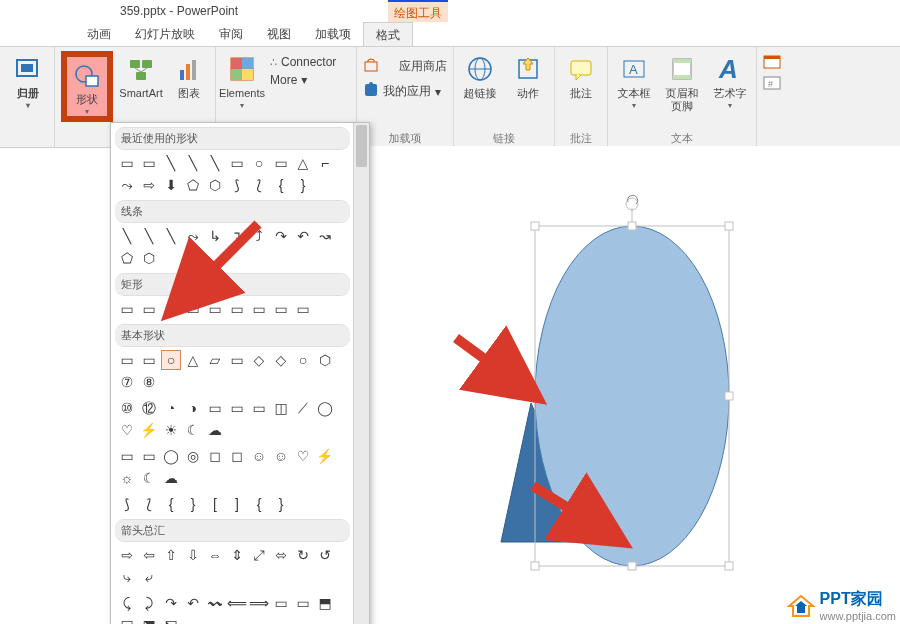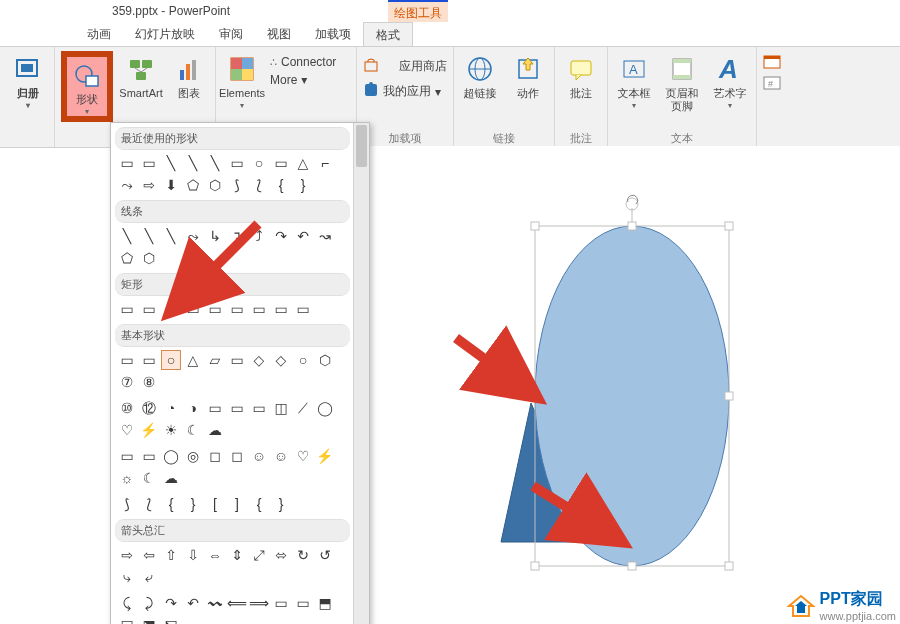--- a/index.html
+++ b/index.html
@@ -13,20 +13,21 @@
     overflow: hidden;
     color: #444;
   }
   .title-bar {
     height: 22px;
     line-height: 22px;
     padding-left: 112px;
     font-size: 12px;
     background: #fff;
     color: #444;
+    margin-left: 8px;
   }
   .context-tab-label {
     position: absolute;
     left: 388px;
     top: 0;
     width: 60px;
     height: 22px;
     line-height: 22px;
     text-align: center;
     background: #fce0ce;

